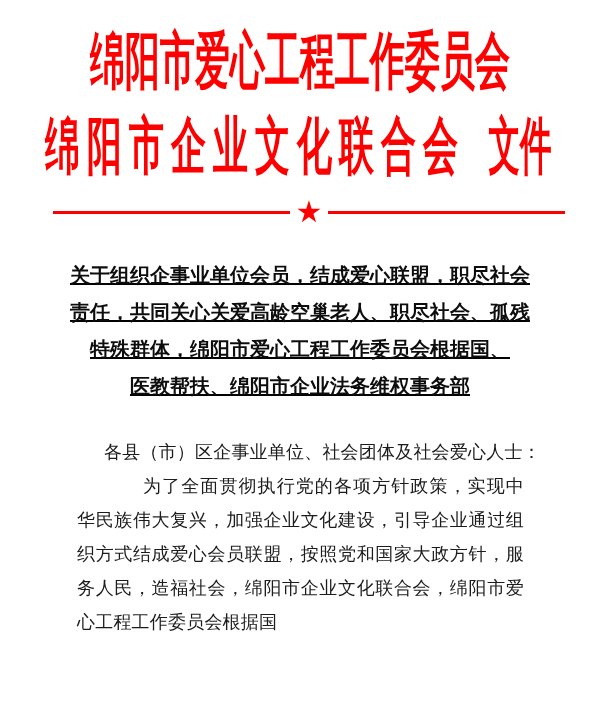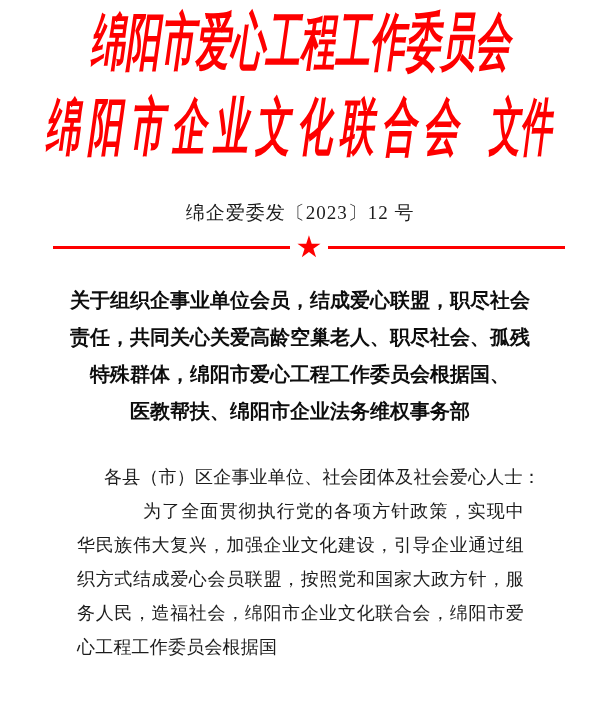--- a/index.html
+++ b/index.html
@@ -9,21 +9,21 @@
   html,body{margin:0;padding:0;}
   body{
     width:600px;height:725px;
     background:#ffffff;
     overflow:hidden;
     font-family:"Liberation Serif","DejaVu Serif",serif;
   }
   .page{width:600px;height:725px;position:relative;}
 
   
-  .header{padding-top:0;font-style:italic;}
+  .header{padding-top:19px;}
   .h-row{height:85px;display:flex;align-items:center;justify-content:center;}
   .h-text{
     font-size:35px;font-weight:bold;color:var(--red);
     line-height:1;white-space:nowrap;
     transform:scaleY(1.78);
   }
   .h-text.spaced{letter-spacing:7px;}
   .h-suffix{
     font-size:35px;font-weight:bold;color:var(--red);
     line-height:1;white-space:nowrap;
@@ -47,21 +47,21 @@
     display:flex;align-items:center;
   }
   .rule{flex:1;height:3px;background:var(--red);}
   .star{
     font-family:"DejaVu Sans","Liberation Sans",sans-serif;
     font-size:30px;line-height:30px;color:var(--red);
     margin:0 6px;
   }
 
   
-  .title{margin-top:20px;text-align:center;}
+  .title{margin-top:30px;text-align:center;text-decoration:underline;}
   .title-line{
     font-size:20px;font-weight:bold;color:#0d0d0d;
     line-height:37px;white-space:nowrap;
   }
 
   
   .body-text{
     margin-top:30px;
     padding:0 76px 0 77px;
     font-size:18px;line-height:34px;
@@ -80,21 +80,20 @@
   <div class="header">
     <div class="h-row">
       <span class="h-text">绵阳市爱心工程工作委员会</span>
     </div>
     <div class="h-row">
       <span class="h-text spaced">绵阳市企业文化联合会</span>
       <span class="h-suffix">文件</span>
     </div>
   </div>
 
-  <div class="doc-number">绵企爱委发〔2023〕12 号</div>
 
   <div class="divider">
     <span class="rule"></span>
     <span class="star">★</span>
     <span class="rule"></span>
   </div>
 
   <div class="title">
     <div class="title-line">关于组织企事业单位会员，结成爱心联盟，职尽社会</div>
     <div class="title-line">责任，共同关心关爱高龄空巢老人、职尽社会、孤残</div>

